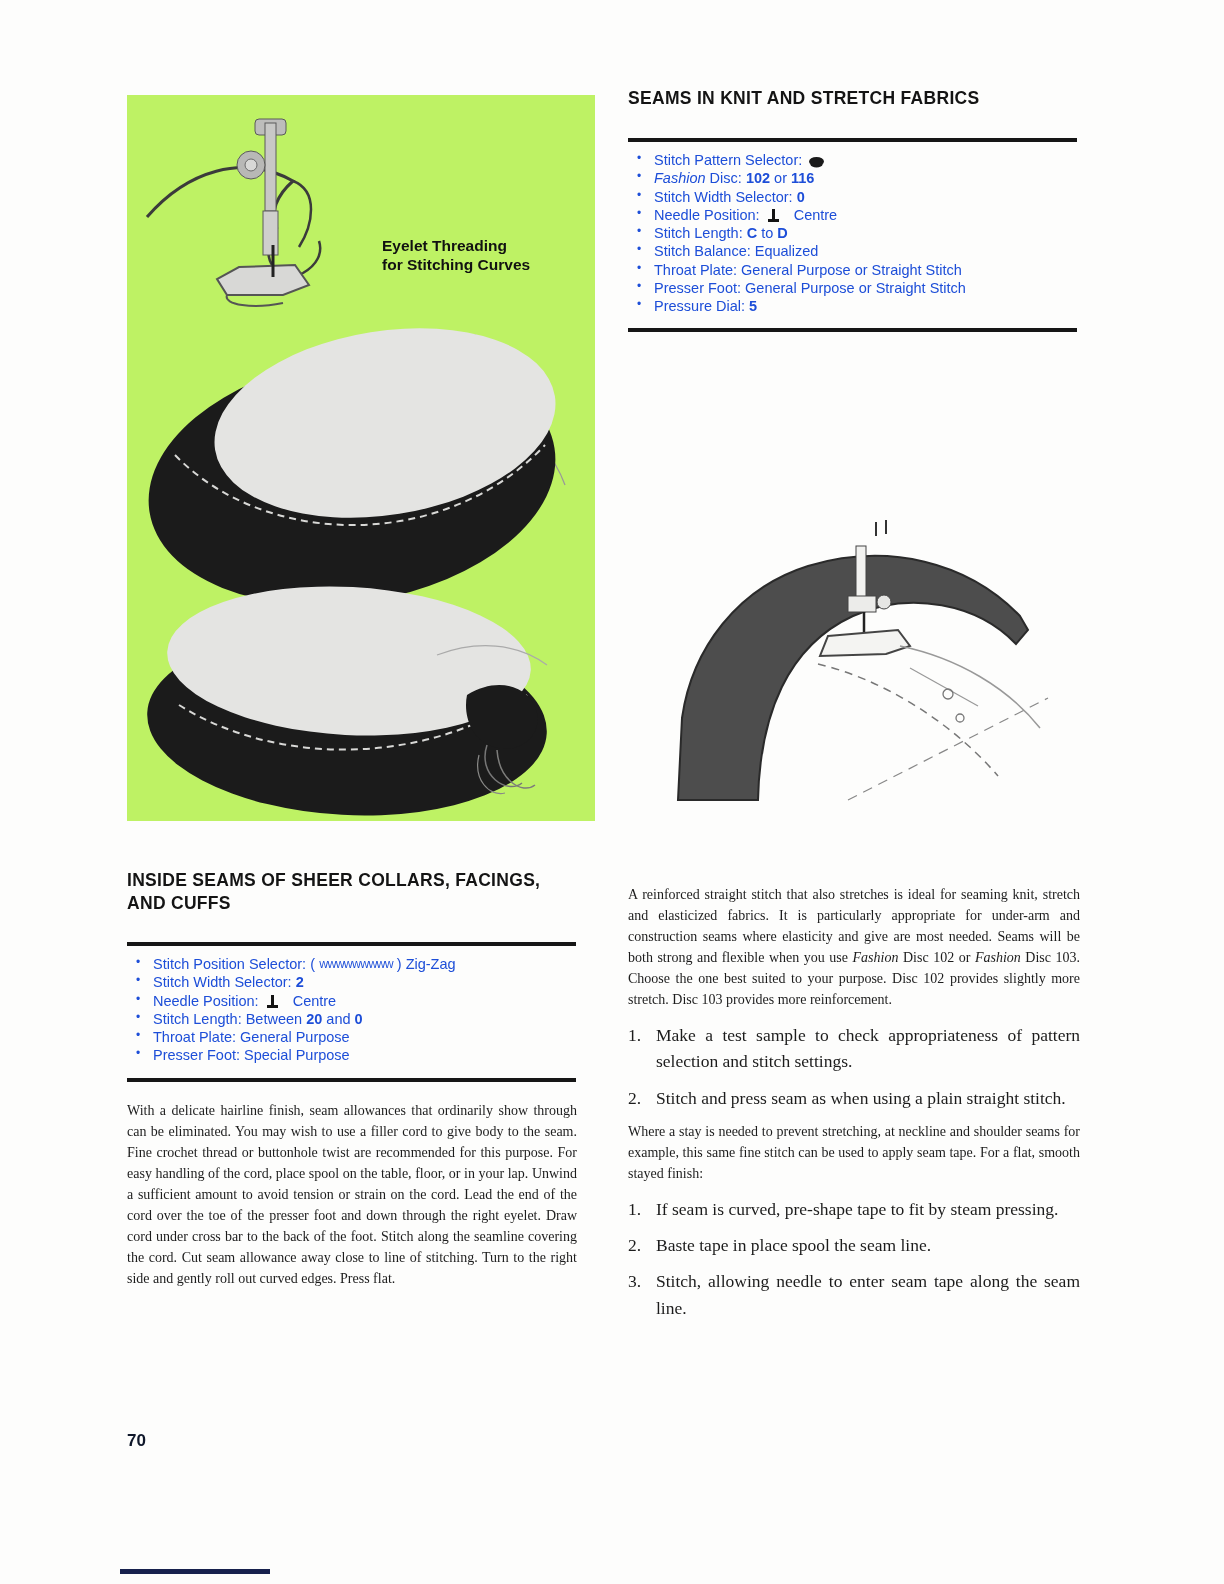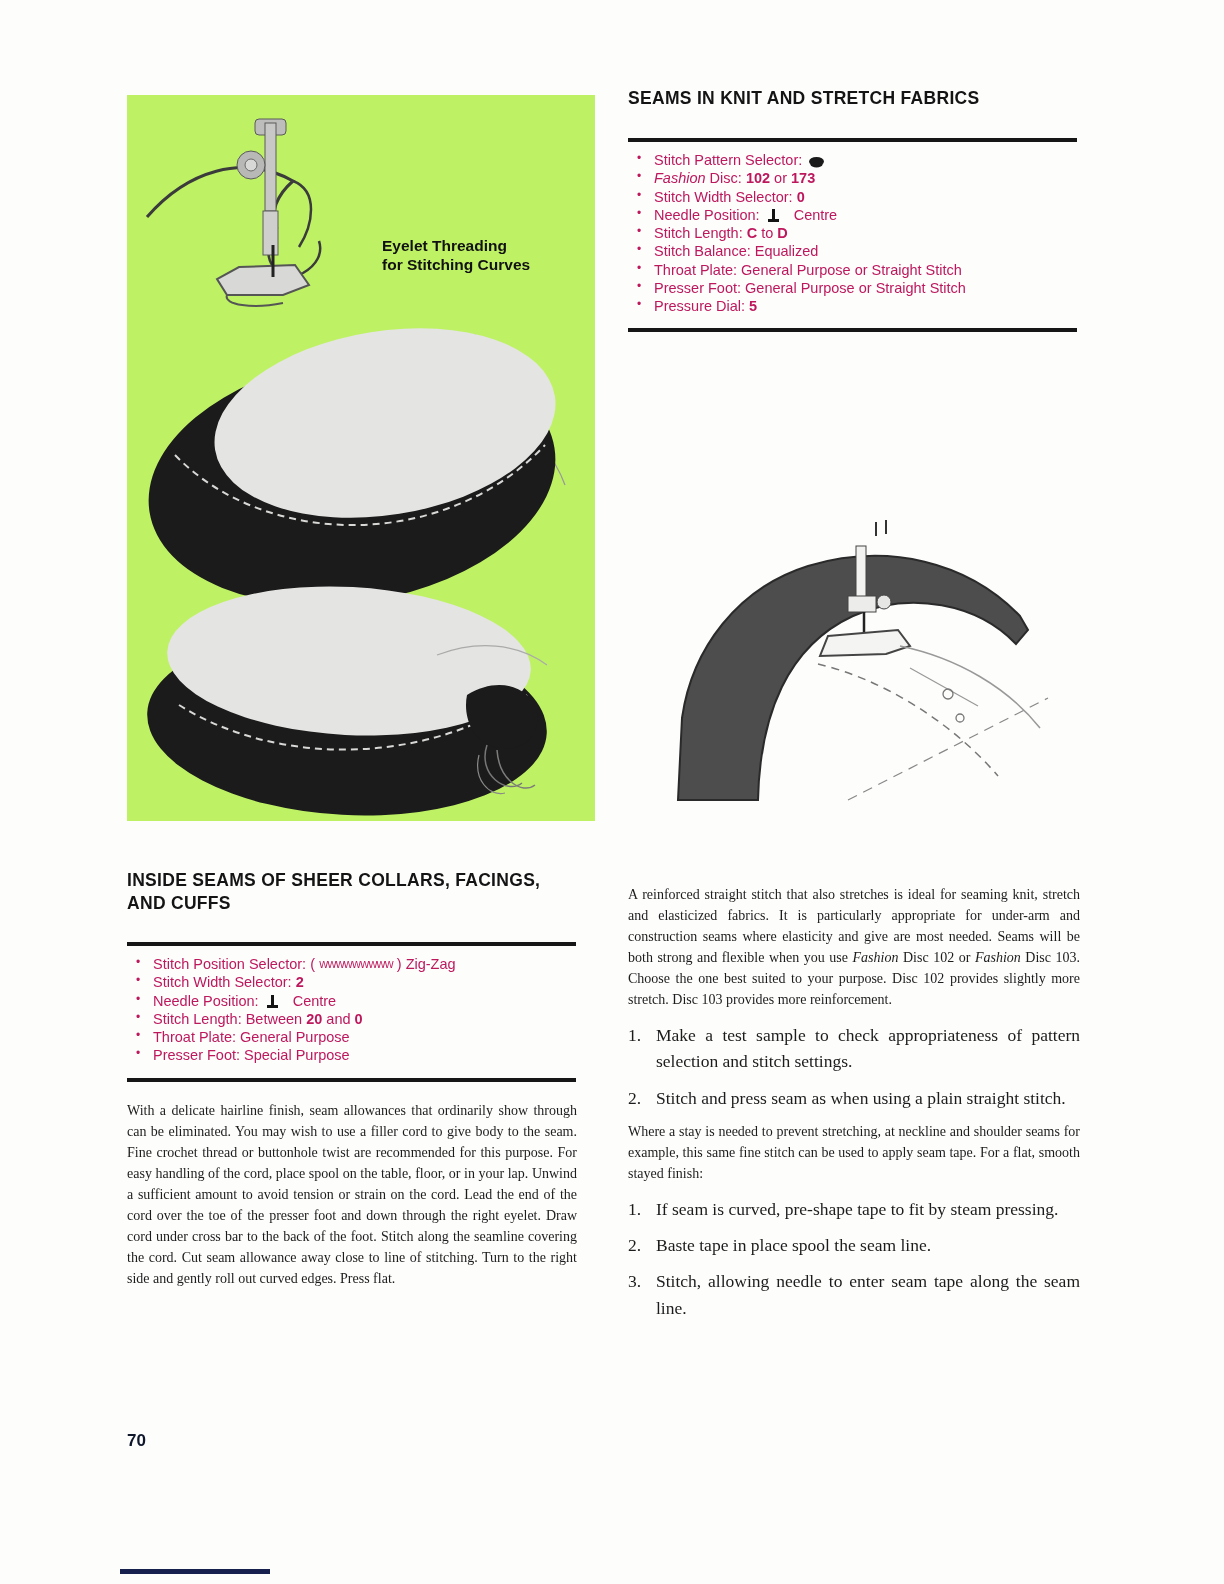--- a/index.html
+++ b/index.html
@@ -2,21 +2,21 @@
 <html><head>
 <meta charset="utf-8">
 <style>
   *{box-sizing:border-box;margin:0;padding:0}
   html,body{background:#e9e9e9}
   .page{position:relative;width:1224px;height:1584px;margin:0 auto;background:#fdfdfc;color:#1c1c1c;overflow:hidden;font-family:"Liberation Serif",serif}
 
   .heading{font-family:"Liberation Sans",sans-serif;font-weight:700;font-size:17.5px;letter-spacing:.3px;color:#141414}
 
   .settings{position:absolute;border-top:4px solid #161616;border-bottom:4px solid #161616;padding:9px 0 13px}
-  .setting-row{position:relative;font-family:"Liberation Sans",sans-serif;font-size:14.5px;line-height:1.26;padding-left:26px;color:#be185d}
+  .setting-row{position:relative;font-family:"Liberation Sans",sans-serif;font-size:14.5px;line-height:1.26;padding-left:26px;color:#1d4ed8}
   .setting-row::before{content:"\2022";position:absolute;left:9px;top:0;font-size:12px}
 
   .p-normal{}
   .p-bold{font-weight:700}
   .p-italic{font-style:italic}
   .p-zigzag{font-family:"DejaVu Sans",sans-serif;font-size:9.5px;letter-spacing:-1.2px;vertical-align:1.5px}
   .p-disc-icon{display:inline-block;width:15px;height:9px;background:#1a1a1a;border-radius:50%;vertical-align:-1px;margin-left:3px;box-shadow:0 3px 0 -1.5px #1a1a1a}
   .p-needle-icon{display:inline-block;width:11px;height:13px;position:relative;margin:0 11px 0 4px;vertical-align:-2px}
   .p-needle-icon::before{content:"";position:absolute;left:4.5px;top:0;width:2.5px;height:13px;background:#141414}
   .p-needle-icon::after{content:"";position:absolute;left:0;bottom:0;width:11px;height:2.5px;background:#141414}
@@ -91,21 +91,21 @@
     <div class="fig-caption">
       <div>Eyelet Threading</div>
       <div>for Stitching Curves</div>
     </div>
   </figure>
 
   <h2 id="knit-heading" class="heading">SEAMS IN KNIT AND STRETCH FABRICS</h2>
 
   <div id="knit-settings" class="settings">
     <div class="setting-row"><span class="p-normal">Stitch Pattern Selector: </span><span class="p-disc-icon"></span></div>
-    <div class="setting-row"><span class="p-italic">Fashion</span><span class="p-normal"> Disc: </span><span class="p-bold">102</span><span class="p-normal"> or </span><span class="p-bold">173</span></div>
+    <div class="setting-row"><span class="p-italic">Fashion</span><span class="p-normal"> Disc: </span><span class="p-bold">102</span><span class="p-normal"> or </span><span class="p-bold">116</span></div>
     <div class="setting-row"><span class="p-normal">Stitch Width Selector: </span><span class="p-bold">0</span></div>
     <div class="setting-row"><span class="p-normal">Needle Position: </span><span class="p-needle-icon"></span><span class="p-normal"> Centre</span></div>
     <div class="setting-row"><span class="p-normal">Stitch Length: </span><span class="p-bold">C</span><span class="p-normal"> to </span><span class="p-bold">D</span></div>
     <div class="setting-row"><span class="p-normal">Stitch Balance: Equalized</span></div>
     <div class="setting-row"><span class="p-normal">Throat Plate: General Purpose or Straight Stitch</span></div>
     <div class="setting-row"><span class="p-normal">Presser Foot: General Purpose or Straight Stitch</span></div>
     <div class="setting-row"><span class="p-normal">Pressure Dial: </span><span class="p-bold">5</span></div>
   </div>
 
   <figure id="right-figure">

